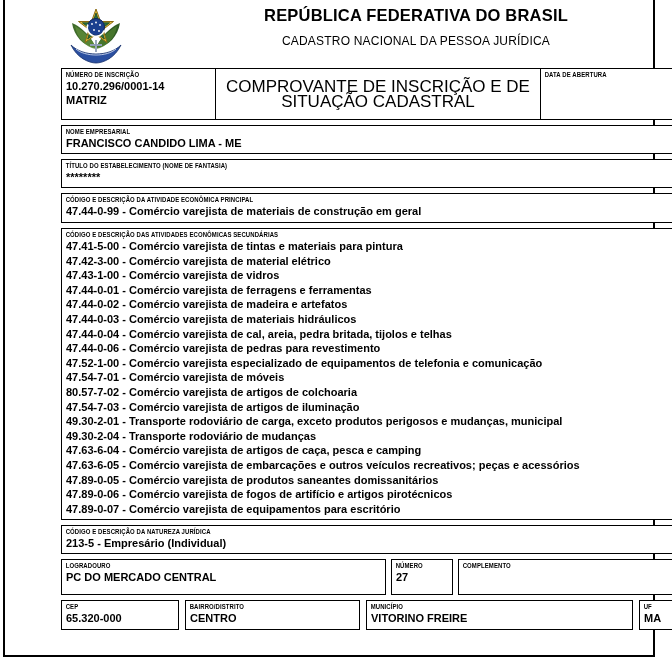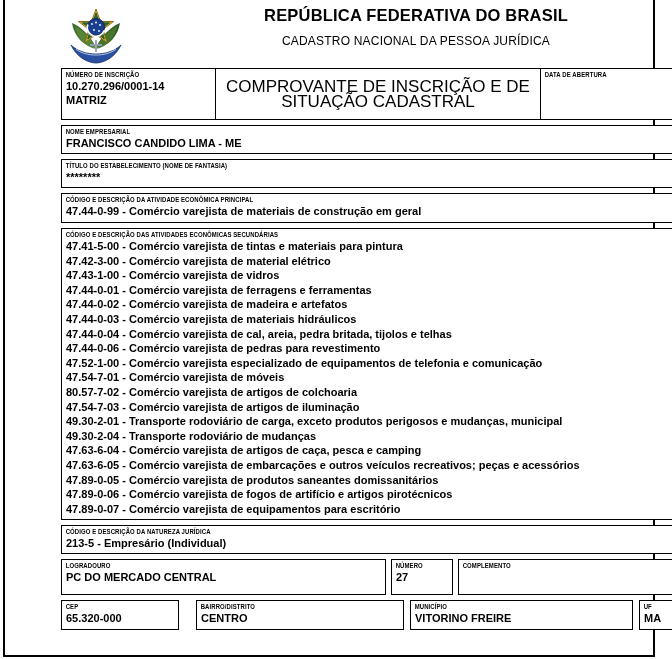--- a/index.html
+++ b/index.html
@@ -148,21 +148,21 @@
   .c-logr { width: 325px; }
   .c-num  { width: 62px; margin-left: 5px; }
   .c-comp { flex: 1; margin-left: 5px; }
 
   .row-addr2 {
     display: flex;
     margin-top: 5px;
     height: 30px;
   }
   .c-cep  { width: 118px; }
-  .c-bair { width: 208px; margin-left: 17px; }
+  .c-bair { width: 175px; margin-left: 6px; }
   .c-mun  { flex: 1; margin-left: 6px; }
   .c-uf   { width: 52px; margin-left: 6px; }
 </style>
 </head>
 <body>
 
 <div class="page">
   <div class="inner">
 
     <div class="header">

